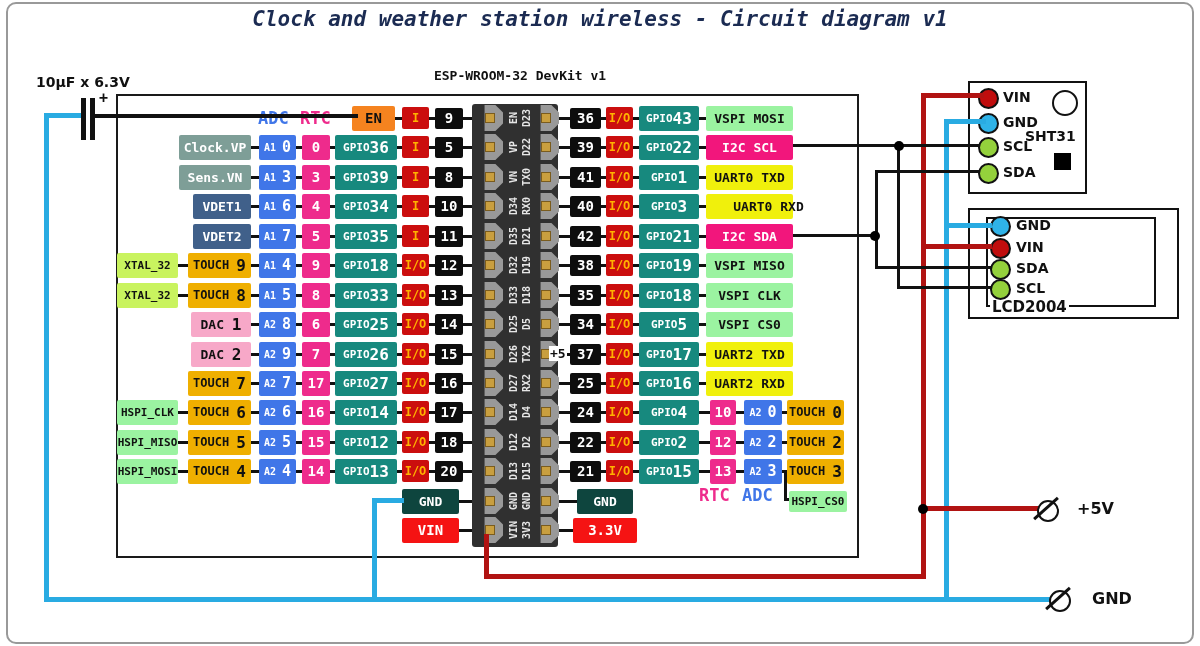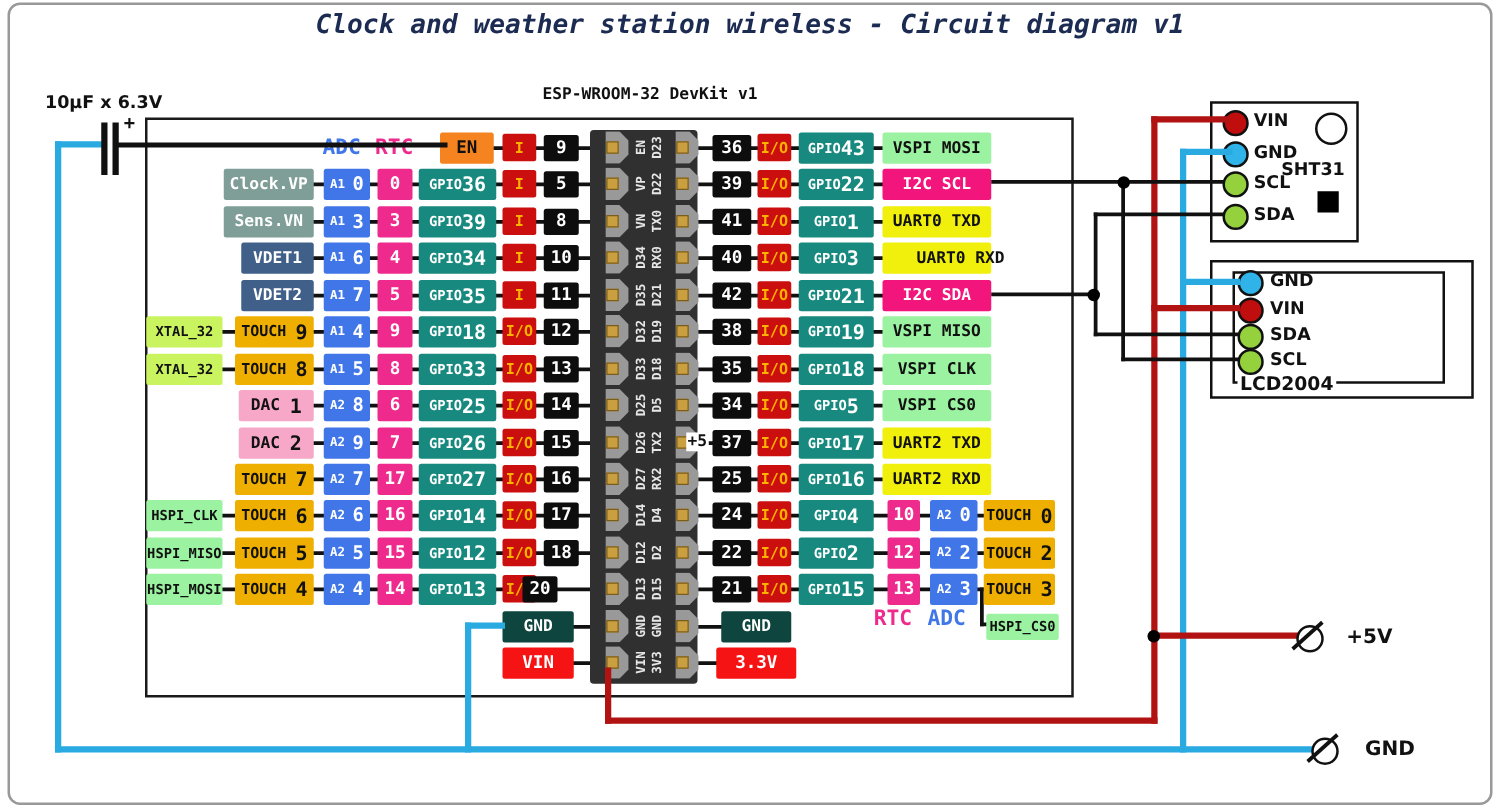--- a/index.html
+++ b/index.html
@@ -510,21 +510,21 @@
     <div class="bx k-a" style="position: absolute; left: 259px; top: 458.5px; width: 37px; height: 25px;">
       <span class="t-xs">A2&nbsp;</span>
       <span class="t-md">4</span>
     </div>
     <div class="bx k-n" style="position: absolute; left: 302px; top: 458.5px; width: 28px; height: 25px;">14</div>
     <div class="bx k-gpio" style="position: absolute; left: 335px; top: 458.5px; width: 62px; height: 25px;">
       <span class="t-sm">GPIO</span>
       <span class="t-bg">13</span>
     </div>
     <div class="bx k-io" style="position: absolute; left: 402px; top: 460px; width: 27px; height: 22px;">I/O</div>
-    <div class="bx k-pin" style="position: absolute; left: 418px; top: 460.5px; width: 28px; height: 21px;">20</div>
+    <div class="bx k-pin" style="position: absolute; left: 435px; top: 460.5px; width: 28px; height: 21px;">20</div>
     <div class="bx k-pin" style="position: absolute; left: 570px; top: 460.5px; width: 31px; height: 21px;">21</div>
     <div class="bx k-io" style="position: absolute; left: 606px; top: 460px; width: 27px; height: 22px;">I/O</div>
     <div class="bx k-gpio" style="position: absolute; left: 639px; top: 458.5px; width: 60px; height: 25px;">
       <span class="t-sm">GPIO</span>
       <span class="t-bg">15</span>
     </div>
     <div class="bx k-n" style="position: absolute; left: 710px; top: 458.5px; width: 26px; height: 25px;">13</div>
     <div class="bx k-a" style="position: absolute; left: 744px; top: 458.5px; width: 38px; height: 25px;">
       <span class="t-xs">A2&nbsp;</span>
       <span class="t-md">3</span>

